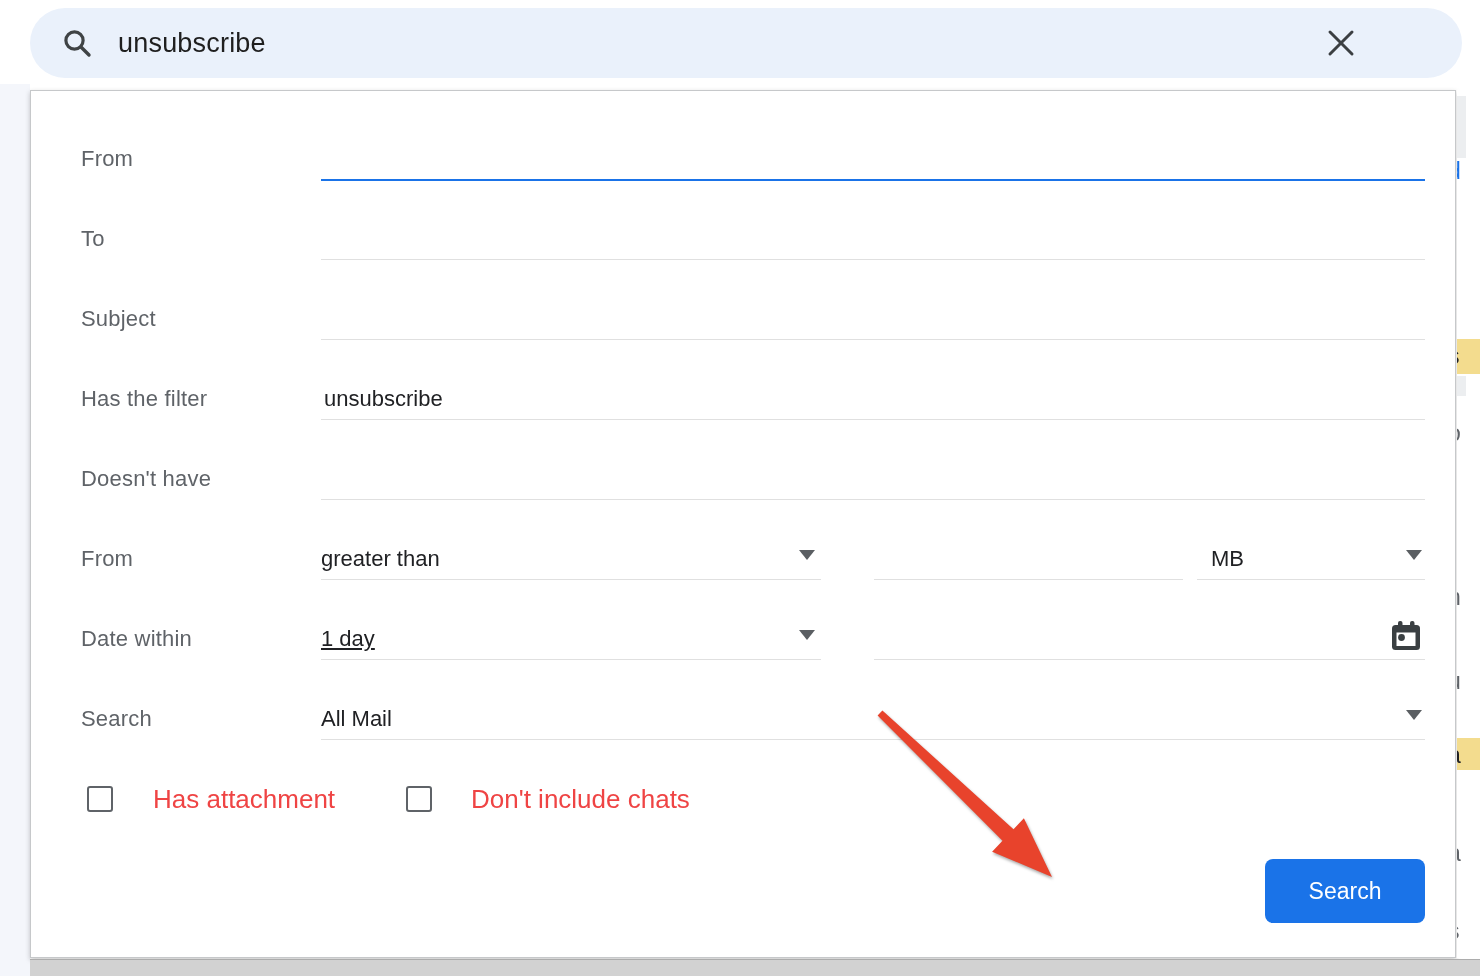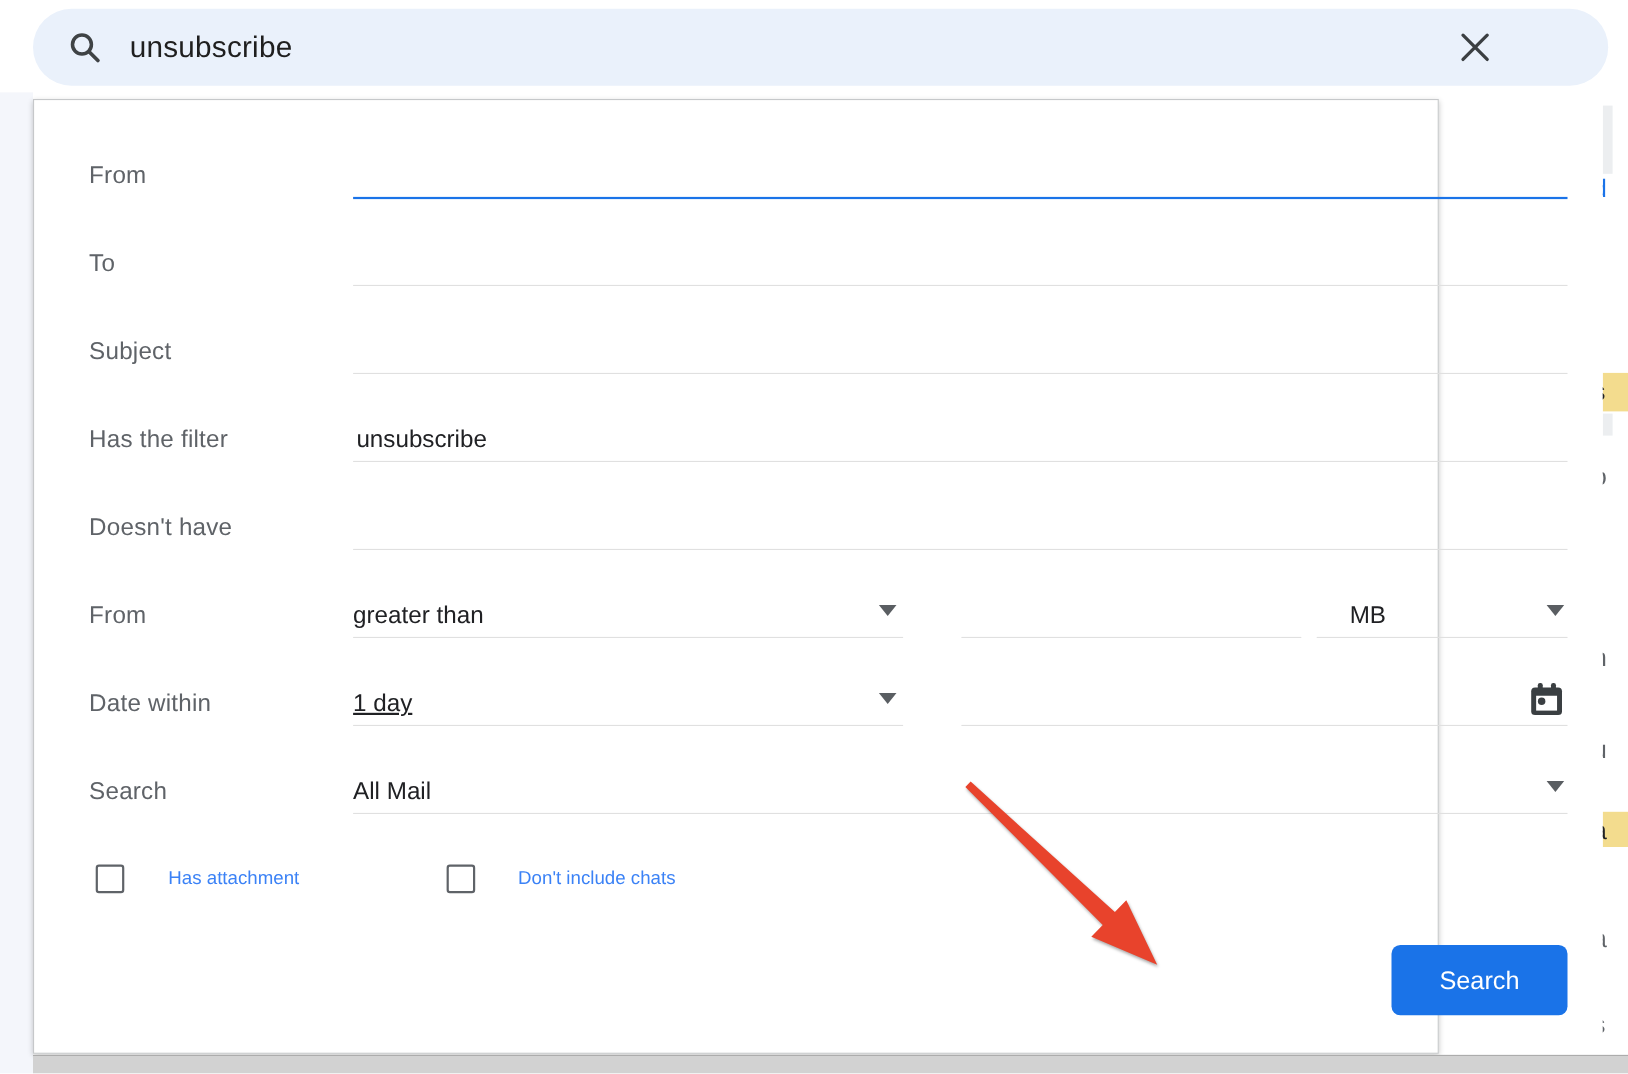--- a/index.html
+++ b/index.html
@@ -24,21 +24,21 @@
   }
   .search-glass { margin-left:32px; width:30px; height:30px; flex:0 0 auto; }
   .search-text {
     margin-left:26px; font-size:27px; color:#1f1f1f; letter-spacing:0.2px;
     flex:1 1 auto; white-space:nowrap; overflow:hidden;
   }
   .search-close { margin-right:104px; width:34px; height:34px; flex:0 0 auto; cursor:pointer; }
 
   
   .panel {
-    left:30px; top:90px; width:1278px; height:868px;
+    left:30px; top:90px; width:1426px; height:868px;
     background:#ffffff; border:1px solid #c6c8ca;
     box-shadow:0 2px 5px rgba(0,0,0,0.22);
   }
   .row-label {
     position:absolute; left:50px; height:30px; line-height:30px;
     font-size:22px; color:#5f6368; letter-spacing:0.2px; white-space:nowrap;
   }
   .field-value {
     position:absolute; height:30px; line-height:30px;
     font-size:22px; color:#202124; white-space:nowrap;
@@ -51,21 +51,21 @@
     border-left:8px solid transparent; border-right:8px solid transparent;
     border-top:10px solid #5a5e62;
   }
   .select-box { position:absolute; height:34px; cursor:pointer; }
 
   .checkbox {
     position:absolute; width:26px; height:26px;
     border:2px solid #5f6368; border-radius:3px; background:#fff; cursor:pointer;
   }
   .cb-label {
-    position:absolute; height:30px; line-height:30px; font-size:17px; color:#3b82f6;
+    position:absolute; height:30px; line-height:30px; font-size:26px; color:#ef4444;
     cursor:pointer; white-space:nowrap;
   }
 
   .create-filter {
     position:absolute; left:1005px; top:782px; width:200px; height:36px;
     line-height:36px; text-align:center; font-size:23px; color:#3c4043;
     background:none; border:none; cursor:pointer;
     font-family:"Liberation Sans", sans-serif;
   }
   .search-btn {
@@ -130,21 +130,21 @@
 
   <div class="row-label" style="top:453px">From</div>
   <div class="select-box" style="left:290px; top:450px; width:500px;">
     <div class="field-value" style="left:0; top:3px;">greater than</div>
     <span class="dd-arrow" style="right:6px; top:9px;"></span>
   </div>
   <div class="underline" style="left:290px; width:500px; top:488px"></div>
   <div class="field-value" style="left:843px; top:453px; width:309px;"></div>
   <div class="underline" style="left:843px; width:309px; top:488px"></div>
   <div class="select-box" style="left:1166px; top:450px; width:228px;">
-    <div class="field-value" style="left:30px; top:3px;">MB</div>
+    <div class="field-value" style="left:14px; top:3px;">MB</div>
     <span class="dd-arrow" style="right:3px; top:9px;"></span>
   </div>
   <div class="underline" style="left:1166px; width:228px; top:488px"></div>
 
   <div class="row-label" style="top:533px">Date within</div>
   <div class="select-box" style="left:290px; top:530px; width:500px;">
     <div class="field-value" style="left:0; top:3px;text-decoration:underline;">1 day</div>
     <span class="dd-arrow" style="right:6px; top:9px;"></span>
   </div>
   <div class="underline" style="left:290px; width:500px; top:568px"></div>

